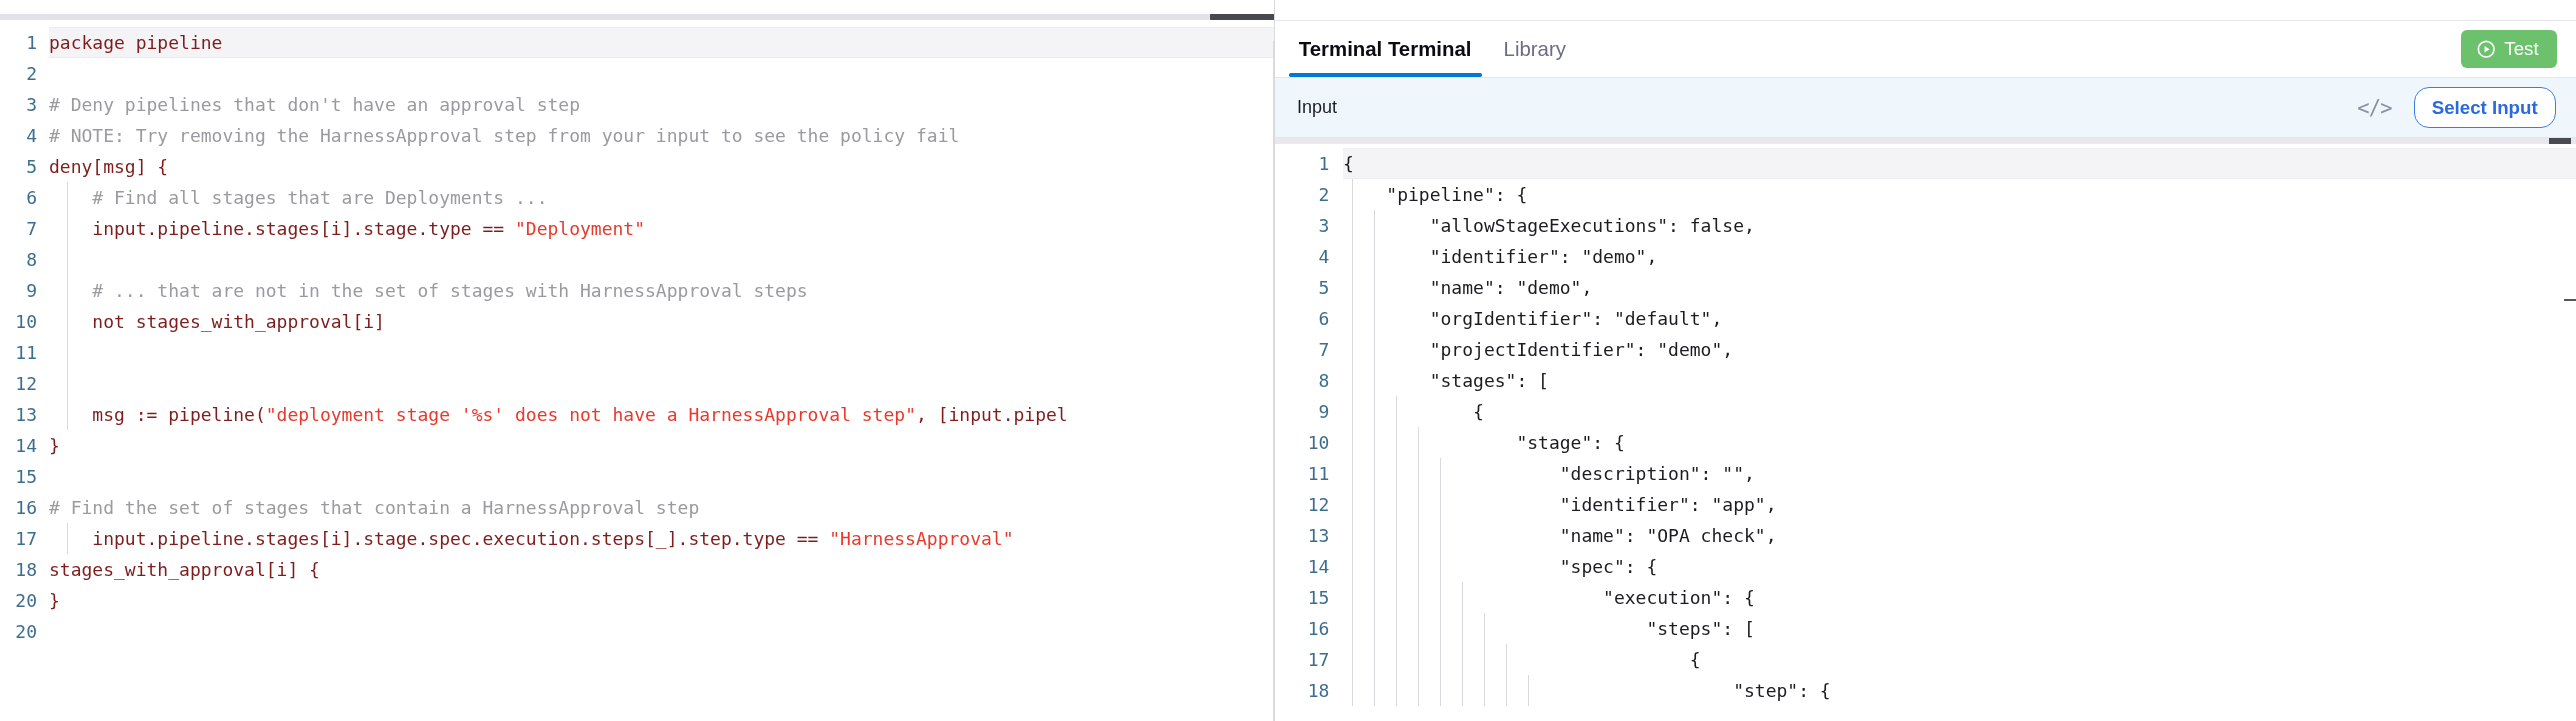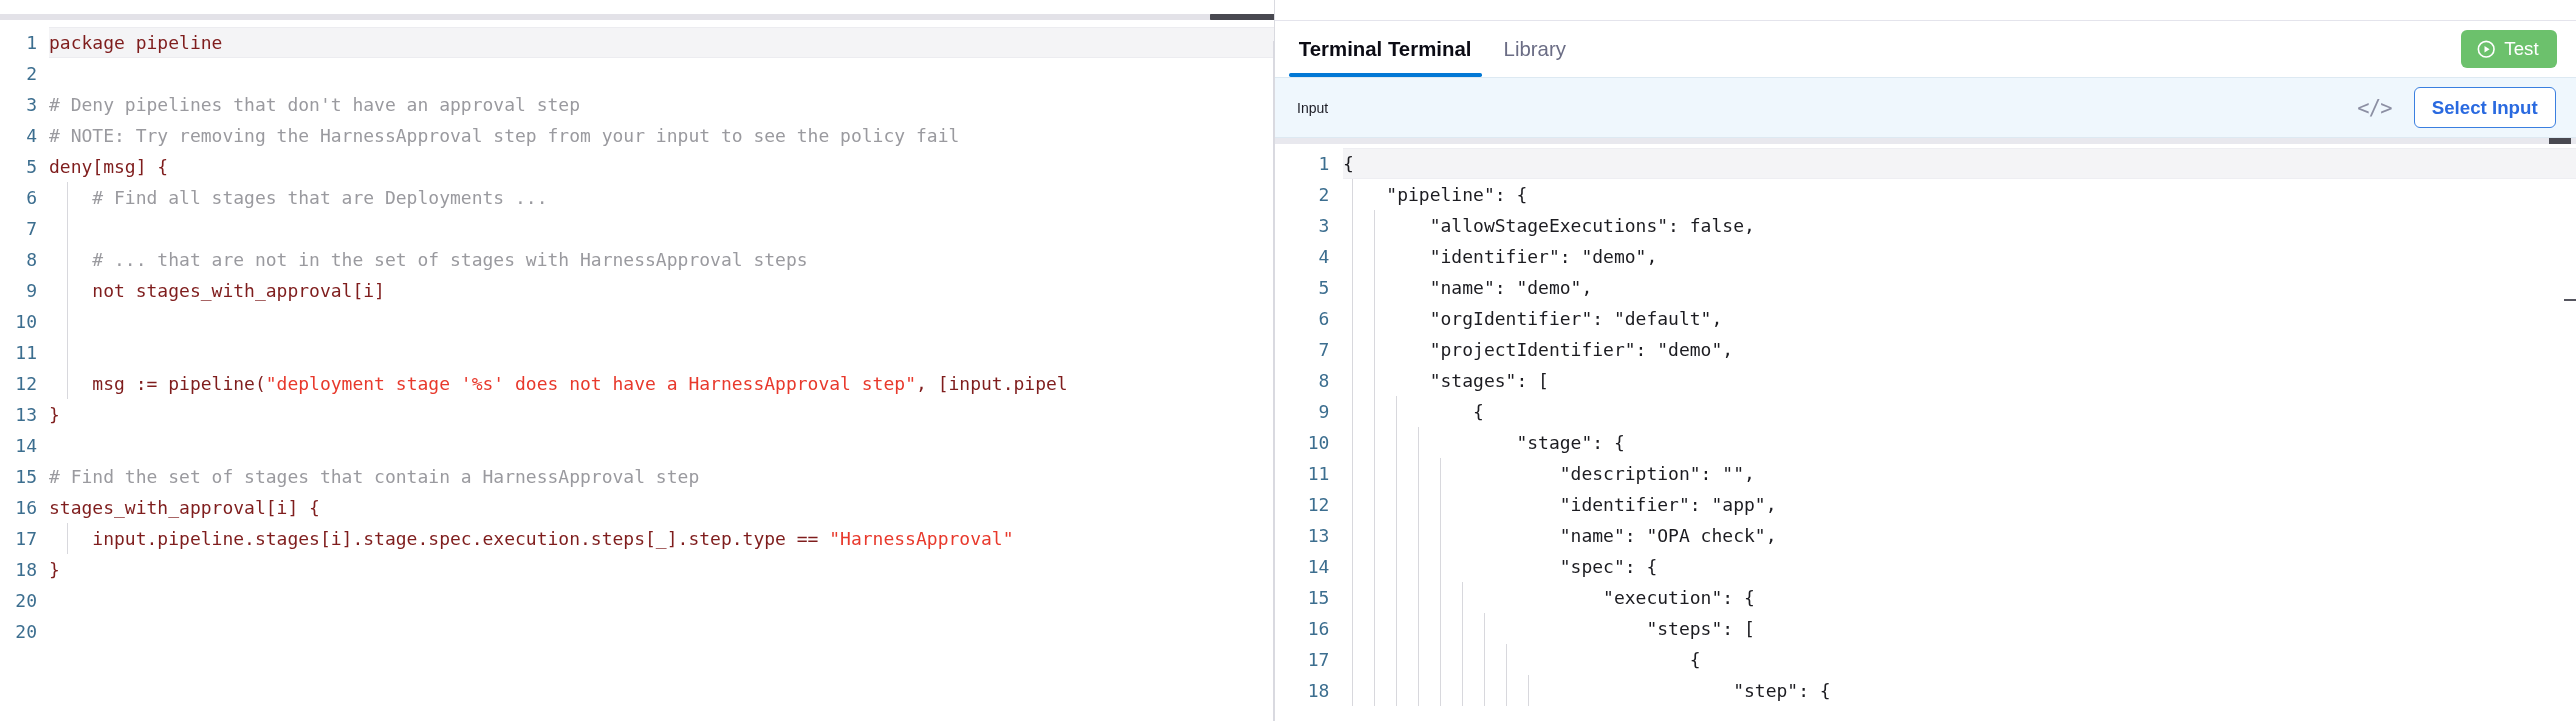--- a/index.html
+++ b/index.html
@@ -164,40 +164,40 @@
   .input-bar {
     height: 61px;
     background: #eff7fd;
     border-top: 0.8px solid #dde9f2;
     border-bottom: 0.8px solid #dde9f2;
     display: flex;
     align-items: center;
     padding: 0 20.4px 0 22px;
   }
   .input-title {
-    font-size: 14px;
+    font-size: 18px;
     color: #1c1c25;
   }
   .code-icon {
     margin-left: auto;
     color: #8c8fa3;
     font-size: 20.4px;
     font-family: "DejaVu Sans Mono", monospace;
     letter-spacing: -0.8px;
     display:flex; align-items:center;
     cursor: pointer;
   }
   .select-input-btn {
     margin-left: 22px;
     background: #ffffff;
     border: 1.4px solid #3a7fe0;
     color: #2a6ae0;
     font-size: 18.7px;
     font-weight: bold;
-    border-radius: 6px;
+    border-radius: 15px;
     padding: 8.5px 17px;
     cursor: pointer;
     font-family: "Liberation Sans", sans-serif;
   }
 
   .json-wrap {
     flex: 1 1 auto;
     position: relative;
     display: flex;
     overflow: hidden;
@@ -286,31 +286,32 @@
           <div class="ln">20</div>
           <div class="ln">20</div>
         </div>
       <div class="code-area" id="policy-code">
           <div class="code-line active-line"><span class="tok-plain">package pipeline</span></div>
           <div class="code-line">&nbsp;</div>
           <div class="code-line"><span class="tok-comment"># Deny pipelines that don't have an approval step</span></div>
           <div class="code-line"><span class="tok-comment"># NOTE: Try removing the HarnessApproval step from your input to see the policy fail</span></div>
           <div class="code-line"><span class="tok-plain">deny[msg] {</span></div>
           <div class="code-line"><div class="indent-guide" style="left: 18px;"></div><span class="tok-comment">    # Find all stages that are Deployments ...</span></div>
+          <div class="code-line"><div class="indent-guide" style="left: 18px;"></div><span class="tok-plain">    input.pipeline.stages[i].stage.type == </span><span class="tok-string">"Deployment"</span></div>
           <div class="code-line"><div class="indent-guide" style="left: 18px;"></div>&nbsp;</div>
           <div class="code-line"><div class="indent-guide" style="left: 18px;"></div><span class="tok-comment">    # ... that are not in the set of stages with HarnessApproval steps</span></div>
           <div class="code-line"><div class="indent-guide" style="left: 18px;"></div><span class="tok-plain">    not stages_with_approval[i]</span></div>
           <div class="code-line"><div class="indent-guide" style="left: 18px;"></div>&nbsp;</div>
           <div class="code-line"><div class="indent-guide" style="left: 18px;"></div></div>
           <div class="code-line"><div class="indent-guide" style="left: 18px;"></div><span class="tok-plain">    msg := pipeline(</span><span class="tok-string">"deployment stage '%s' does not have a HarnessApproval step"</span><span class="tok-plain">, [input.pipel</span></div>
           <div class="code-line"><span class="tok-plain">}</span></div>
           <div class="code-line">&nbsp;</div>
           <div class="code-line"><span class="tok-comment"># Find the set of stages that contain a HarnessApproval step</span></div>
+          <div class="code-line"><div class="indent-guide" style="left: 18px;"></div><span class="tok-plain">    input.pipeline.stages[i].stage.spec.execution.steps[_].step.type == </span><span class="tok-string">"HarnessApproval"</span></div>
           <div class="code-line"><span class="tok-plain">stages_with_approval[i] {</span></div>
-          <div class="code-line"><div class="indent-guide" style="left: 18px;"></div><span class="tok-plain">    input.pipeline.stages[i].stage.spec.execution.steps[_].step.type == </span><span class="tok-string">"HarnessApproval"</span></div>
           <div class="code-line"><span class="tok-plain">}</span></div>
           <div class="code-line">&nbsp;</div>
         </div>
       <div class="editor-vscroll"></div>
       <div class="editor-divider"></div>
     </div>
   </div>
 
   <div class="right-pane">
 

